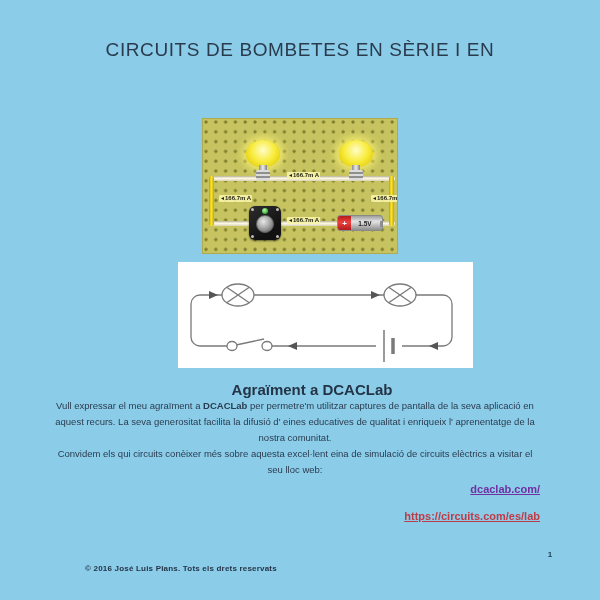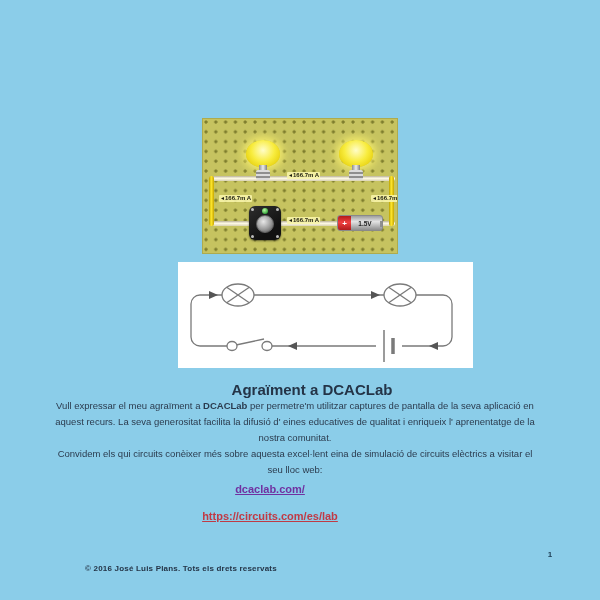--- a/index.html
+++ b/index.html
@@ -65,32 +65,33 @@
 
   
   .schematic { position:absolute; left:178px; top:262px; width:295px; height:106px; background:#ffffff; }
 
   
   .ack-heading { position:absolute; top:381px; left:0; width:600px; text-align:center;
     font-size:15px; font-weight:bold; color:#243447;margin-left:12px; }
   .para { position:absolute; left:50px; width:490px; text-align:center;
     font-size:9.5px; line-height:16px; color:#2B3B4E; }
   .para b { font-weight:bold; }
-  .link-row { position:absolute; left:0; width:540px; text-align:center; font-size:11px; font-weight:bold; }
+  .link-row { position:absolute; left:0; width:540px; text-align:right; font-size:11px; font-weight:bold; }
   .link1 { color:#7030A0; text-decoration:underline; }
   .link2 { color:#C03A45; text-decoration:underline; }
   .page-num { position:absolute; left:540px; top:550px; width:20px; text-align:center;
     font-size:8px; font-weight:bold; color:#1F4057; }
   .footer { position:absolute; left:85px; top:564px; font-size:8px; font-weight:bold;
     letter-spacing:0.2px; color:#243447; }
 </style>
 </head>
 <body>
 
 <div class="title">
+  <div>CIRCUITS DE BOMBETES EN SÈRIE I EN</div>
 </div>
 
 <div class="board">
 
   <div class="wire-h" style="left:6px; top:57px; width:186px;"></div>
   <div class="wire-h" style="left:6px; top:102px; width:186px;"></div>
   <div class="wire-v" style="left:6px; top:57px; height:50px;"></div>
   <div class="wire-v" style="left:186px; top:57px; height:50px;"></div>
 
   <div class="bulb" style="left:40px; top:21px;">

